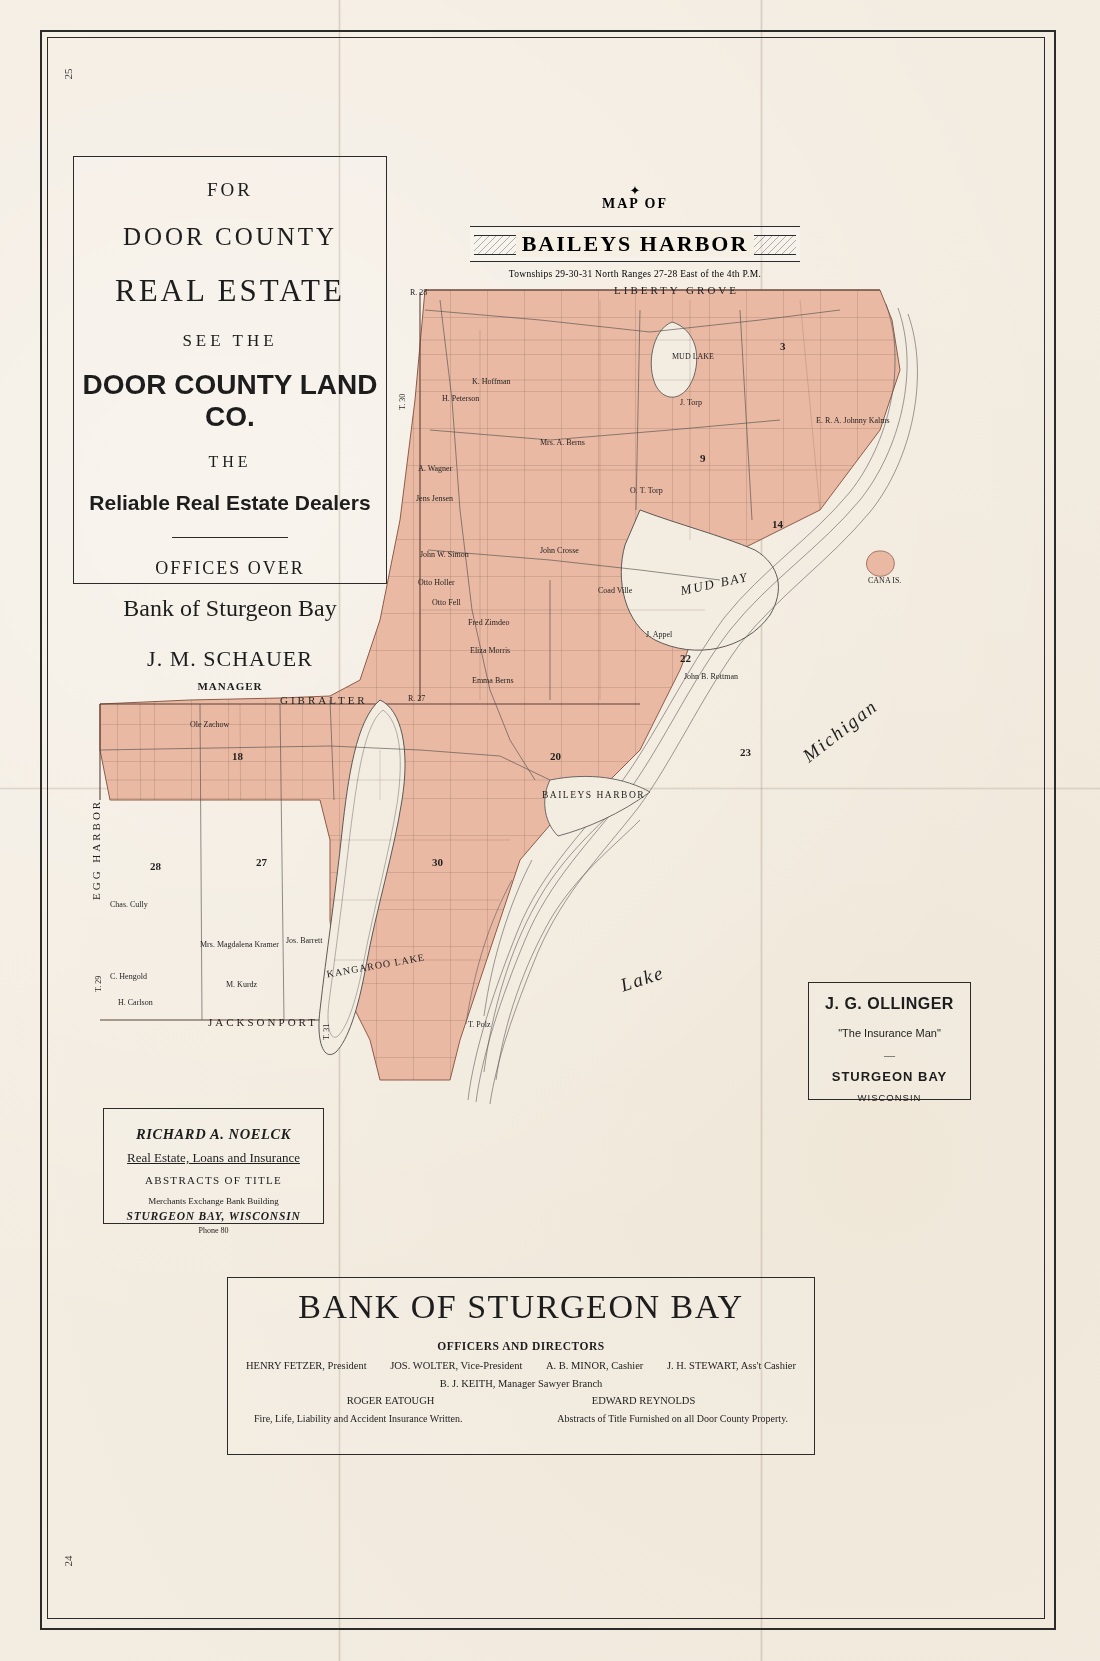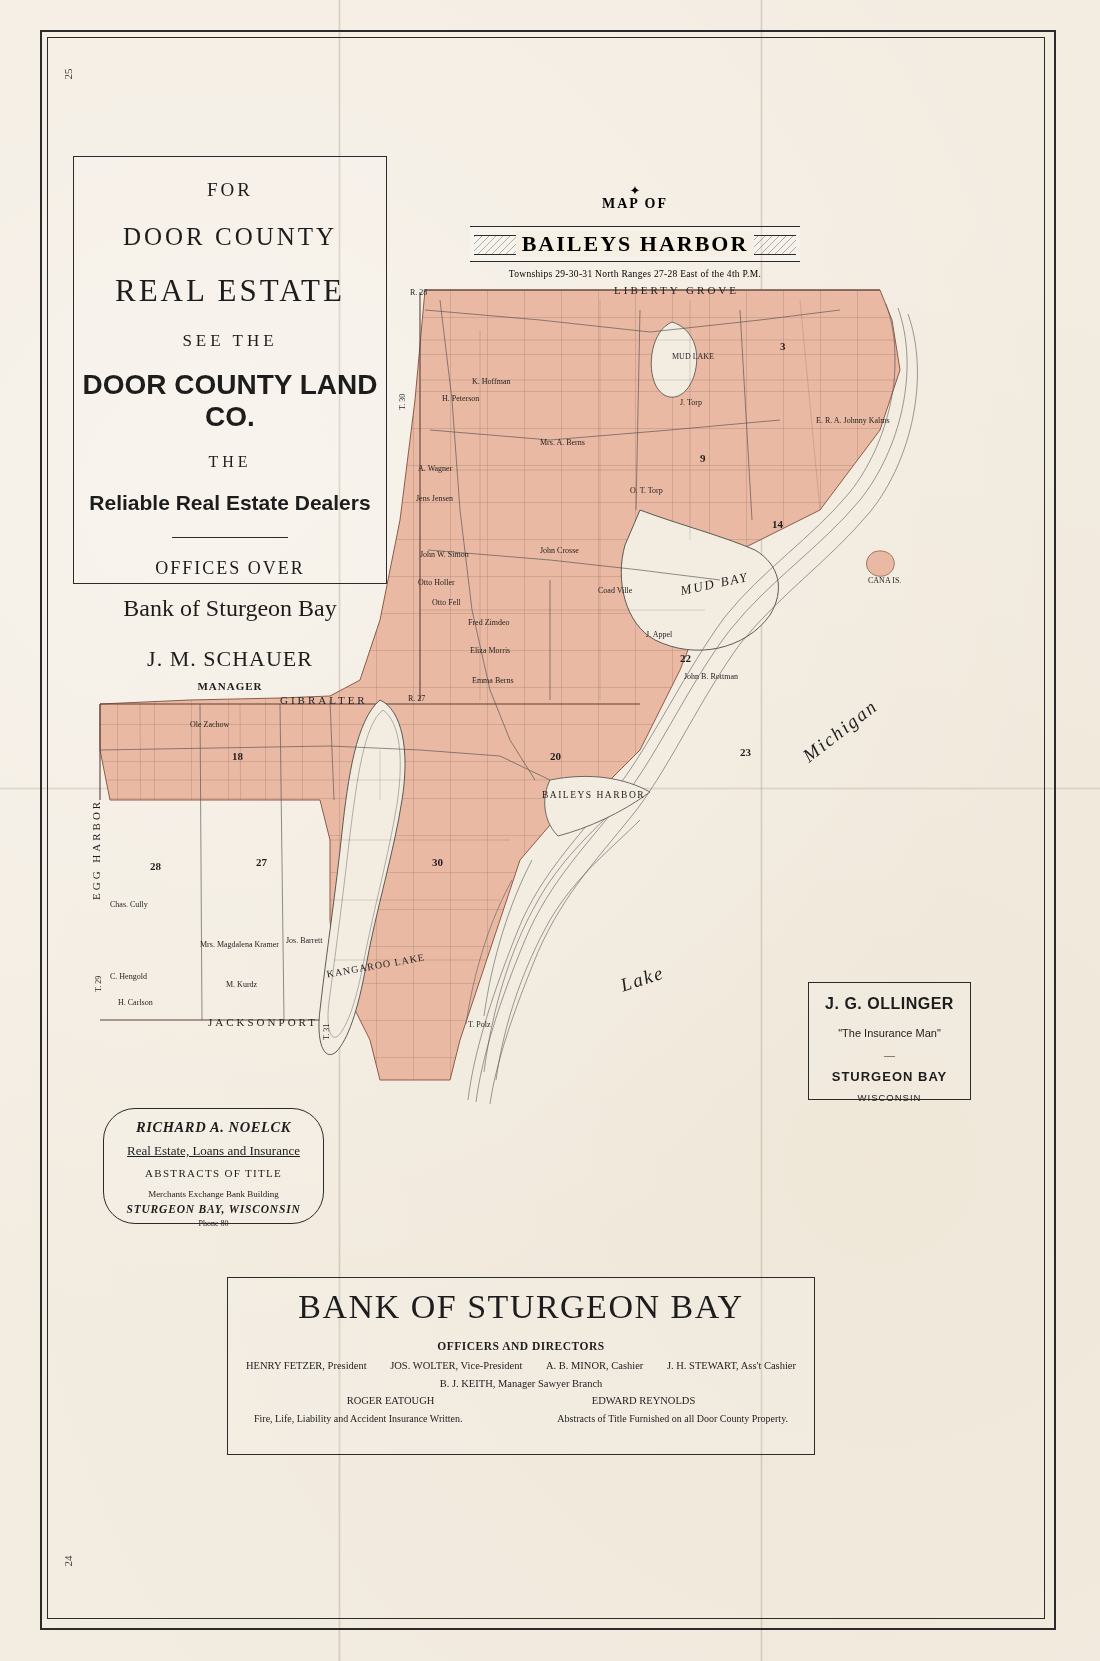--- a/index.html
+++ b/index.html
@@ -105,22 +105,21 @@
   #ad-ollinger .o1 { font-size: 16px; font-weight: bold; font-family: "Liberation Sans", sans-serif; letter-spacing: 0.5px; }
   #ad-ollinger .o2 { font-size: 11px; margin-top: 14px; font-family: "Liberation Sans", sans-serif; }
   #ad-ollinger .odash { font-size: 11px; margin-top: 10px; }
   #ad-ollinger .o3 { font-size: 13px; font-weight: bold; letter-spacing: 1px; margin-top: 8px; font-family: "Liberation Sans", sans-serif; }
   #ad-ollinger .o4 { font-size: 9.5px; letter-spacing: 1px; margin-top: 8px; font-family: "Liberation Sans", sans-serif; }
 
   #ad-noelck {
     left: 103px; top: 1108px;
     width: 221px; height: 116px;
     box-sizing: border-box;
-    padding-top: 10px;
-    border-radius: 32px;
+    padding-top: 17px;
   }
   #ad-noelck .n1 { font-size: 14.5px; font-style: italic; font-weight: bold; letter-spacing: 0.6px; }
   #ad-noelck .n2 { font-size: 13px; margin-top: 7px; text-decoration: underline; }
   #ad-noelck .n3 { font-size: 11px; letter-spacing: 1.3px; margin-top: 8px; }
   #ad-noelck .n4 { font-size: 9px; margin-top: 10px; }
   #ad-noelck .n5 { font-size: 11.5px; font-style: italic; font-weight: bold; letter-spacing: 0.8px; margin-top: 4px; }
   #ad-noelck .n6 { font-size: 8px; margin-top: 4px; }
 
   #ad-bank {
     left: 227px; top: 1277px;

